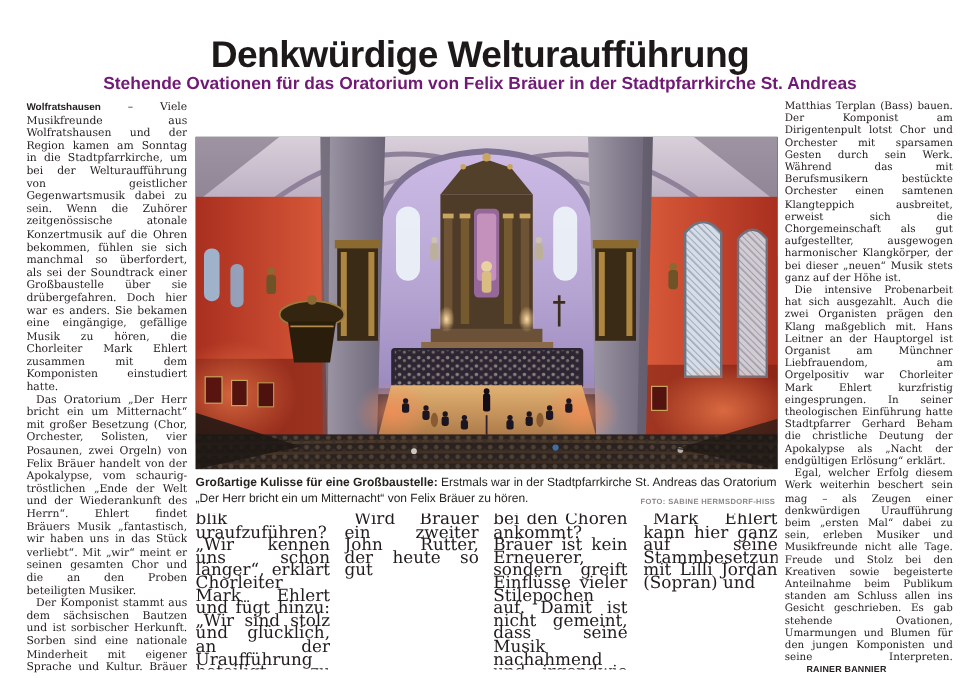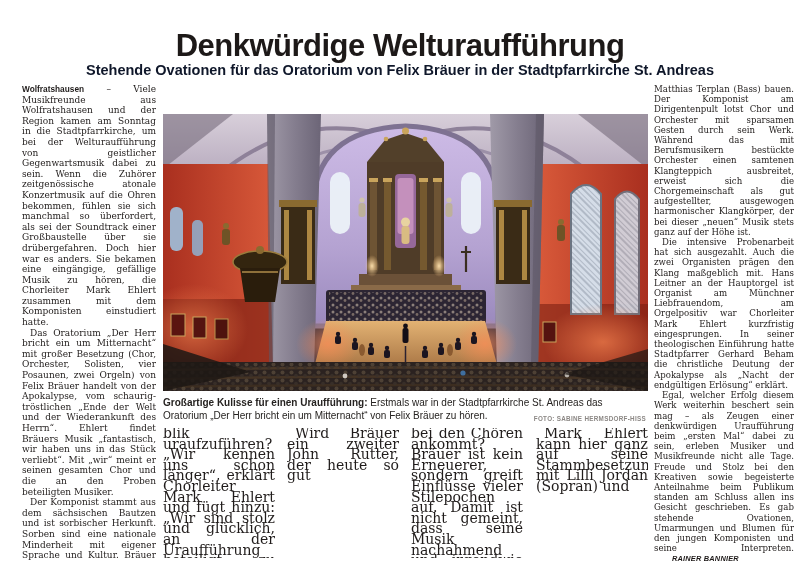--- a/index.html
+++ b/index.html
@@ -9,21 +9,21 @@
     font-family:"DejaVu Serif", serif;color:#201c1b;
   }
   .headline{
     position:absolute;left:0;right:0;top:30px;text-align:center;
     font-family:"Liberation Sans", sans-serif;font-weight:bold;
     font-size:31px;letter-spacing:-0.5px;color:#1d1918;line-height:1;
   }
   .subhead{
     position:absolute;left:0;right:0;top:63px;text-align:center;
     font-family:"Liberation Sans", sans-serif;font-weight:bold;
-    font-size:14.5px;color:#0f172a;line-height:1.1;
+    font-size:14.5px;color:#701a75;line-height:1.1;
   }
   .bodycol{
     position:absolute;top:84px;height:478px;overflow:hidden;
     font-size:9px;line-height:10.6px;text-align:justify;
   }
   .bodycol p{margin:0;}
   .bodycol p.indent{text-indent:8px;}
   .col-left{left:22px;width:134px;}
   .col-right{left:654px;width:140px;font-size:8.6px;line-height:10.2px;}
   .dateline{font-family:"Liberation Sans", sans-serif;font-weight:bold;font-size:8.3px;}
@@ -45,21 +45,21 @@
   .botcol{
     position:absolute;top:428px;height:130px;width:112px;overflow:hidden;
     font-size:14px;line-height:10.6px;text-align:justify;
   }
   .botcol p{margin:0;}
   .botcol p.indent{text-indent:8px;}
   .bc2{left:163px;} .bc3{left:287px;} .bc4{left:411px;} .bc5{left:536px;}
   .byline{
     font-family:"Liberation Sans", sans-serif;font-weight:bold;
     font-size:7.4px;letter-spacing:.2px;color:#1d1918;
-    display:inline-block;margin-left:10px;font-style:italic;
+    display:inline-block;margin-left:10px;
   }
 </style>
 </head>
 <body>
 
 <div class="page">
 
   <div class="headline">Denkwürdige Welturaufführung</div>
   <div class="subhead">Stehende Ovationen für das Oratorium von Felix Bräuer in der Stadtpfarrkirche St. Andreas</div>
 
@@ -243,21 +243,21 @@
       <circle cx="300" cy="259" r="2.6" fill="#3f6fa0"></circle>
       <circle cx="182" cy="262" r="2.4" fill="#cfc8c0"></circle>
       <circle cx="404" cy="261" r="2.4" fill="#b8b2aa"></circle>
 
       <polygon points="0,230 88,258 0,277" fill="#1d1714" opacity=".85"></polygon>
       <polygon points="485,235 400,260 485,277" fill="#1d1714" opacity=".7"></polygon>
     </svg>
   </div>
 
   <div class="caption">
-    <b>Großartige Kulisse für einen Uraufführung:</b><span> Erstmals war in der Stadtpfarrkirche St. Andreas das Oratorium „Der Herr bricht ein um Mitternacht“ von Felix Bräuer zu hören.</span>
+    <b>Großartige Kulisse für eine Großbaustelle:</b><span> Erstmals war in der Stadtpfarrkirche St. Andreas das Oratorium „Der Herr bricht ein um Mitternacht“ von Felix Bräuer zu hören.</span>
     <span class="credit">FOTO: SABINE HERMSDORF-HISS</span>
   </div>
 
   <div class="botcol bc2">
     <p>blik uraufzuführen? „Wir kennen uns schon länger“, erklärt Chorleiter Mark Ehlert und fügt hinzu: „Wir sind stolz und glücklich, an der Uraufführung beteiligt zu sein“.</p>
     <p class="indent">Die Tonsprache des 31-Jährigen geht ins Ohr. Sie spricht unmittelbar an und berührt, doch wie lässt sie sich einord-</p>
   </div>
   <div class="botcol bc3">
     <p class="indent">Wird Bräuer ein zweiter John Rutter, der heute so gut</p>
   </div>

